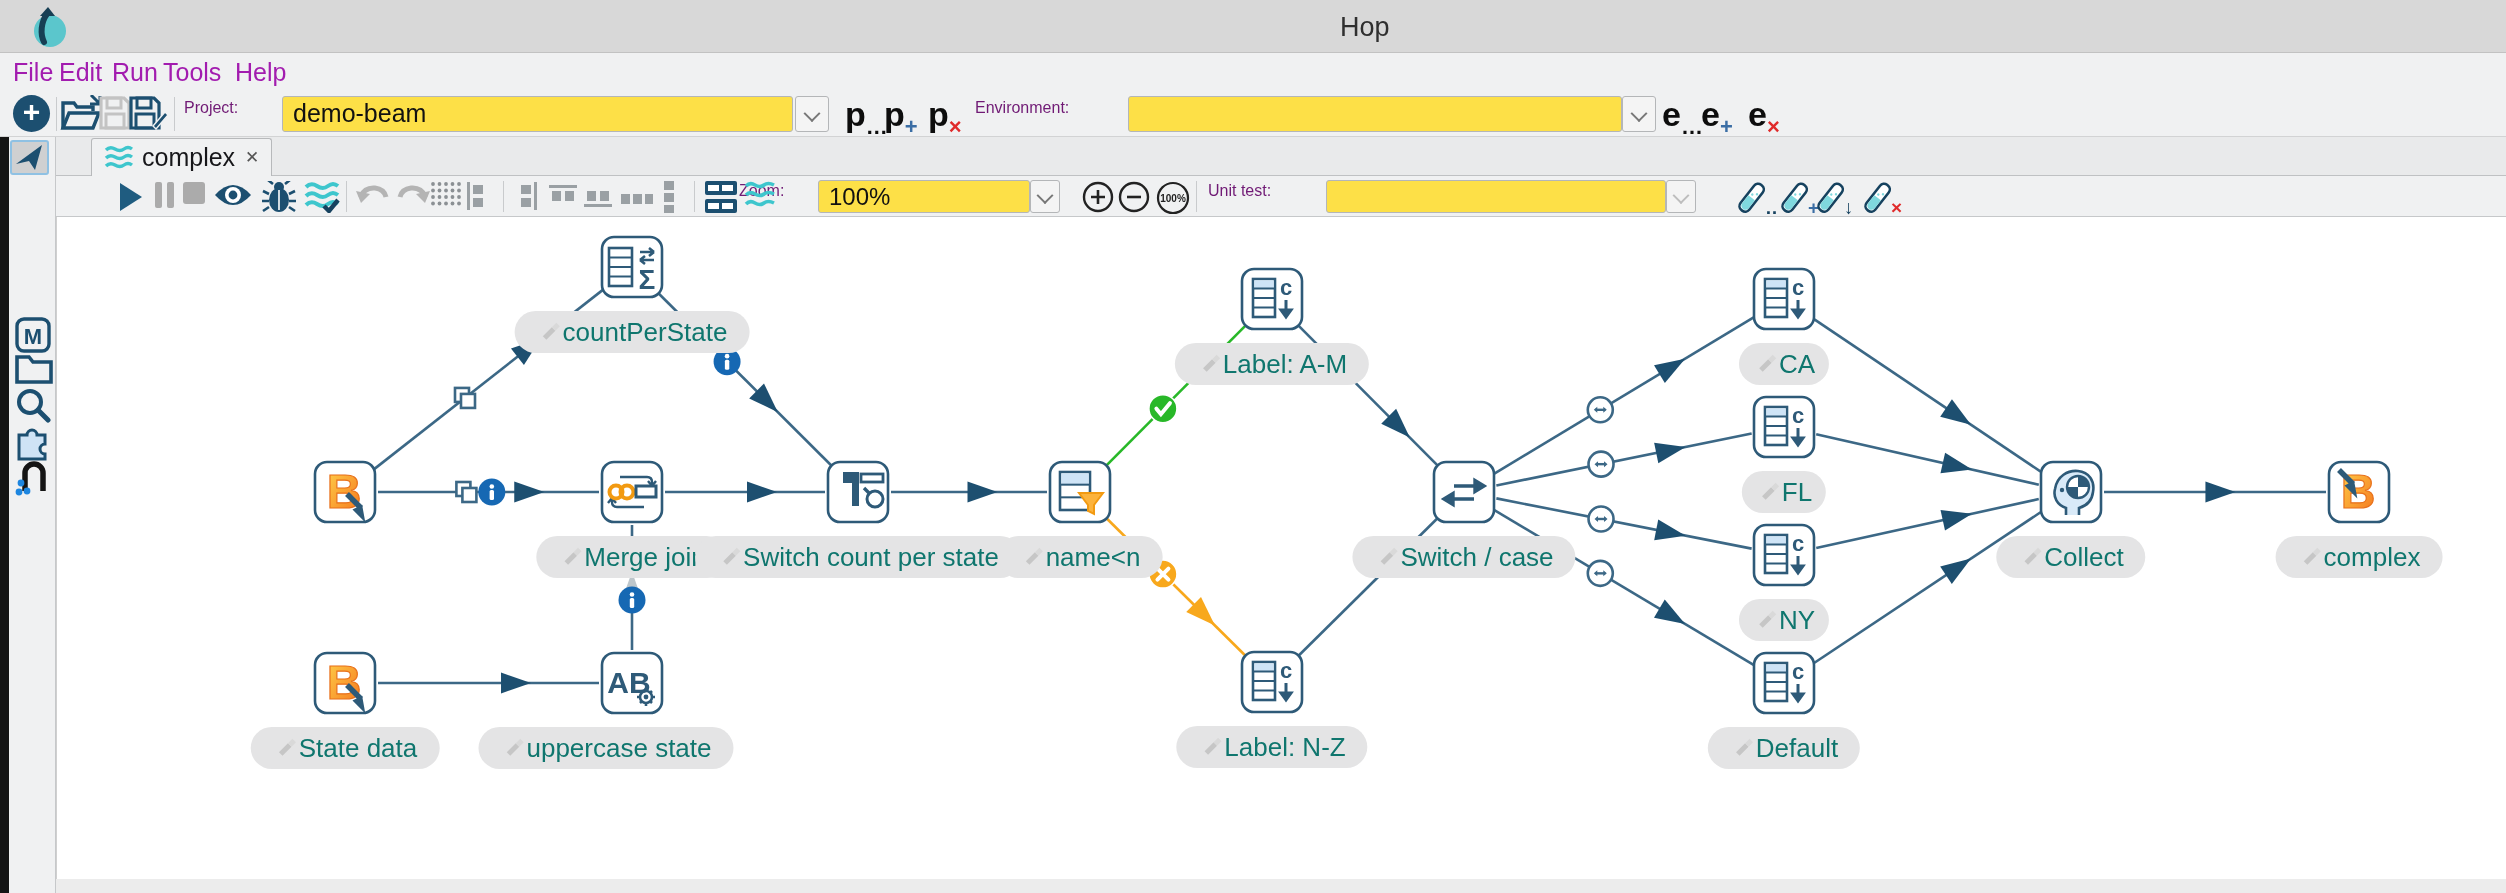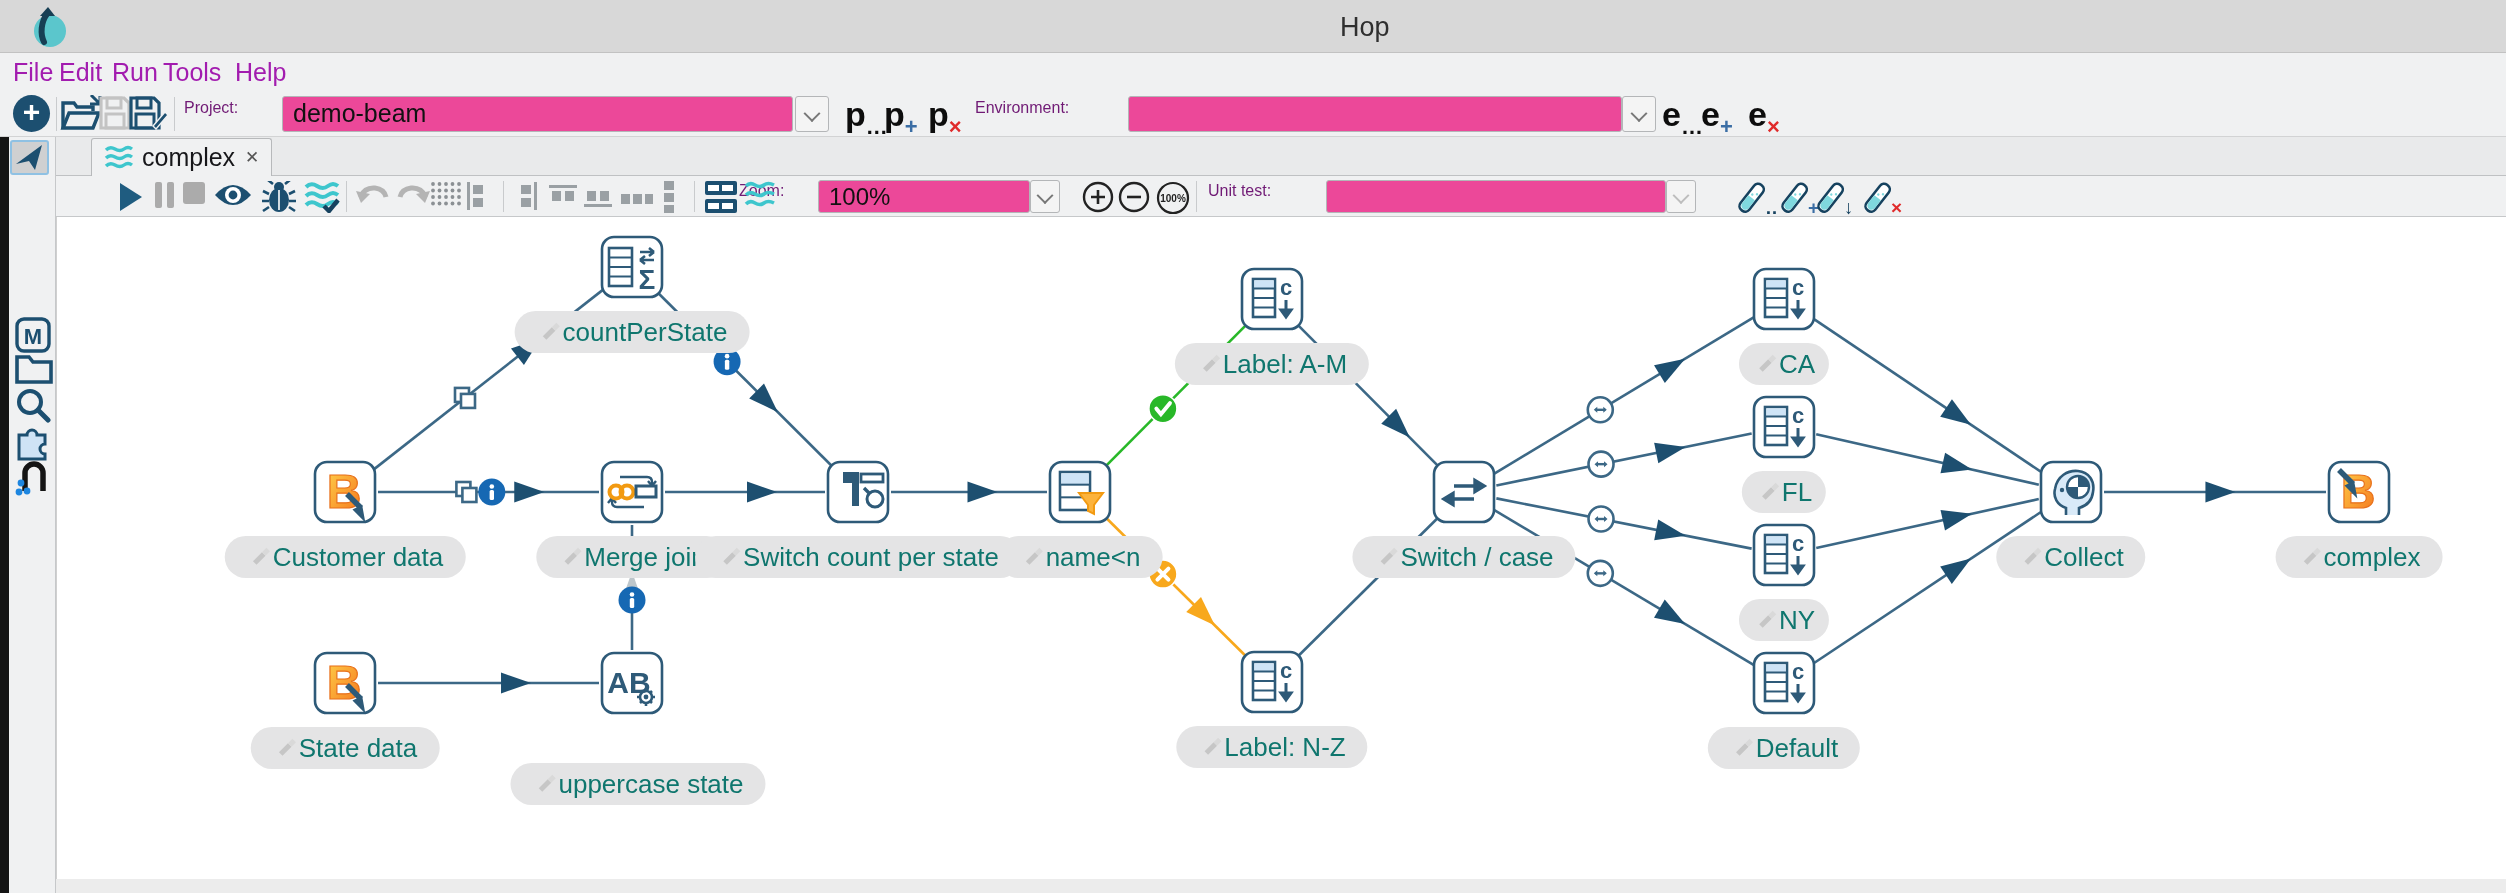--- a/index.html
+++ b/index.html
@@ -17,21 +17,21 @@
   .menubar { position:absolute; left:0; top:53px; width:2506px; height:38px;
     background:#f0f1f2; }
   .menu-item { position:absolute; top:5px; font-size:25px; color:#a21caf; cursor:default; }
 
   
   .toolbar1 { position:absolute; left:0; top:91px; width:2506px; height:46px;
     background:#f0f1f2; border-bottom:1px solid #d2d3d4; }
   .toolbar2 { position:absolute; left:56px; top:176px; width:2450px; height:41px;
     background:#f0f1f2; border-bottom:1px solid #c6c8ca; }
   .tbar-label { position:absolute; font-size:16px; color:#701a75; }
-  .combo { position:absolute; background:#ec4899; border:1px solid #b4b6b8;
+  .combo { position:absolute; background:#fde047; border:1px solid #b4b6b8;
     border-radius:3px; font-size:25px; color:#111; padding:2px 10px; overflow:hidden; white-space:nowrap; }
   .combo-btn { position:absolute; background:#f4f4f4; border:1px solid #b4b6b8;
     border-radius:3px; }
   .chev { position:absolute; left:50%; top:55%; width:12px; height:12px;
     border-left:2px solid #777; border-bottom:2px solid #777;
     transform:translate(-50%,-70%) rotate(-45deg); }
   .chev.dis { border-color:#bdbdbd; }
   .vsep { position:absolute; width:1px; background:#c9cbcd; }
   .letter-btn { position:absolute; top:4px; height:38px; font-size:34px; color:#0d0d0d;
     font-weight:bold; cursor:pointer; line-height:38px; }
@@ -434,24 +434,20 @@
         <line x1="321" y1="466" x2="542" y2="466" stroke="#3c6886" stroke-width="2.6"></line>
         <polygon points="474.02,466 444.02,476.5 444.02,455.5" fill="#1d4f70"></polygon>
         <line x1="575" y1="433" x2="575" y2="308" stroke="#3c6886" stroke-width="2.6"></line>
         <polygon points="575,354.5 585.5,384.5 564.5,384.5" fill="#bdc6cb"></polygon>
         <g transform="translate(575,383)">
           <circle r="13.5" fill="#1668b3"></circle>
           <circle cy="-5.5" r="2.3" fill="#fff"></circle>
           <rect x="-2.2" y="-2" width="4.4" height="10" rx="1.5" fill="#fff"></rect>
         </g>
       </svg>
-      <div class="pill" style="left: 288px; top: 319px; transform: translateX(-50%);"><svg width="22" height="22" viewBox="0 0 22 22">
-          <path d="M4 19 L13 10" stroke="#c6c6c6" stroke-width="5"></path>
-          <path d="M13 10 l4.5 -4.5" stroke="#d9d9d9" stroke-width="5"></path>
-        </svg><span>Customer data</span></div>
       <div class="node" style="left: 256px; top: 243px;"><svg width="64" height="64" viewBox="0 0 64 64">
           <rect x="2" y="2" width="60" height="60" rx="12" fill="#ffffff" stroke="#2e5a78" stroke-width="2.6"></rect>
           <defs>
             <linearGradient id="bg1" x1="0" y1="0" x2="1" y2="1">
               <stop offset="0" stop-color="#ffd24a"></stop>
               <stop offset="1" stop-color="#f4731c"></stop>
             </linearGradient>
           </defs>
           <text x="31" y="48" text-anchor="middle" font-size="48" font-weight="bold" fill="url(#bg1)" stroke="#e8711c" stroke-width="1.2">B</text>
           <path d="M34 34 l14 14" stroke="#2e5a78" stroke-width="5.5"></path>
@@ -492,21 +488,21 @@
           <path d="M13 10 l4.5 -4.5" stroke="#d9d9d9" stroke-width="5"></path>
         </svg><span>Merge join</span></div>
       <div class="node" style="left: 543px; top: 243px;"><svg width="64" height="64" viewBox="0 0 64 64">
           <rect x="2" y="2" width="60" height="60" rx="12" fill="#ffffff" stroke="#2e5a78" stroke-width="2.6"></rect>
           <path d="M20 17 H47 Q52 17 52 22 V26 M52 26 l-4 -5 M52 26 l4 -5" stroke="#2e5a78" stroke-width="2.4" fill="none"></path>
           <path d="M44 47 H17 Q12 47 12 42 V38 M12 38 l-4 5 M12 38 l4 5" stroke="#2e5a78" stroke-width="2.4" fill="none"></path>
           <circle cx="16" cy="32" r="6.5" fill="none" stroke="#f29a11" stroke-width="4"></circle>
           <circle cx="27" cy="32" r="6.5" fill="none" stroke="#f29a11" stroke-width="4"></circle>
           <rect x="36" y="26" width="20" height="11" fill="#fff" stroke="#2e5a78" stroke-width="3"></rect>
         </svg></div>
-      <div class="pill" style="left: 581px; top: 510px; transform: translateX(-50%); margin-top: 36px;"><svg width="22" height="22" viewBox="0 0 22 22">
+      <div class="pill" style="left: 549px; top: 510px; transform: translateX(-50%);"><svg width="22" height="22" viewBox="0 0 22 22">
           <path d="M4 19 L13 10" stroke="#c6c6c6" stroke-width="5"></path>
           <path d="M13 10 l4.5 -4.5" stroke="#d9d9d9" stroke-width="5"></path>
         </svg><span>uppercase state</span></div>
       <div class="node" style="left: 543px; top: 434px;"><svg width="64" height="64" viewBox="0 0 64 64">
           <rect x="2" y="2" width="60" height="60" rx="12" fill="#ffffff" stroke="#2e5a78" stroke-width="2.6"></rect>
           <text x="29" y="42" text-anchor="middle" font-size="30" font-weight="bold" fill="#2e5a78">AB</text>
           <g stroke="#2e5a78" stroke-width="2.6" fill="none">
             <circle cx="46" cy="46" r="6"></circle>
             <path d="M46 37 V40 M46 52 V55 M37 46 H40 M52 46 H55 M40 40 l2 2 M52 52 l-2 -2 M52 40 l-2 2 M40 52 l2 -2"></path>
           </g>

